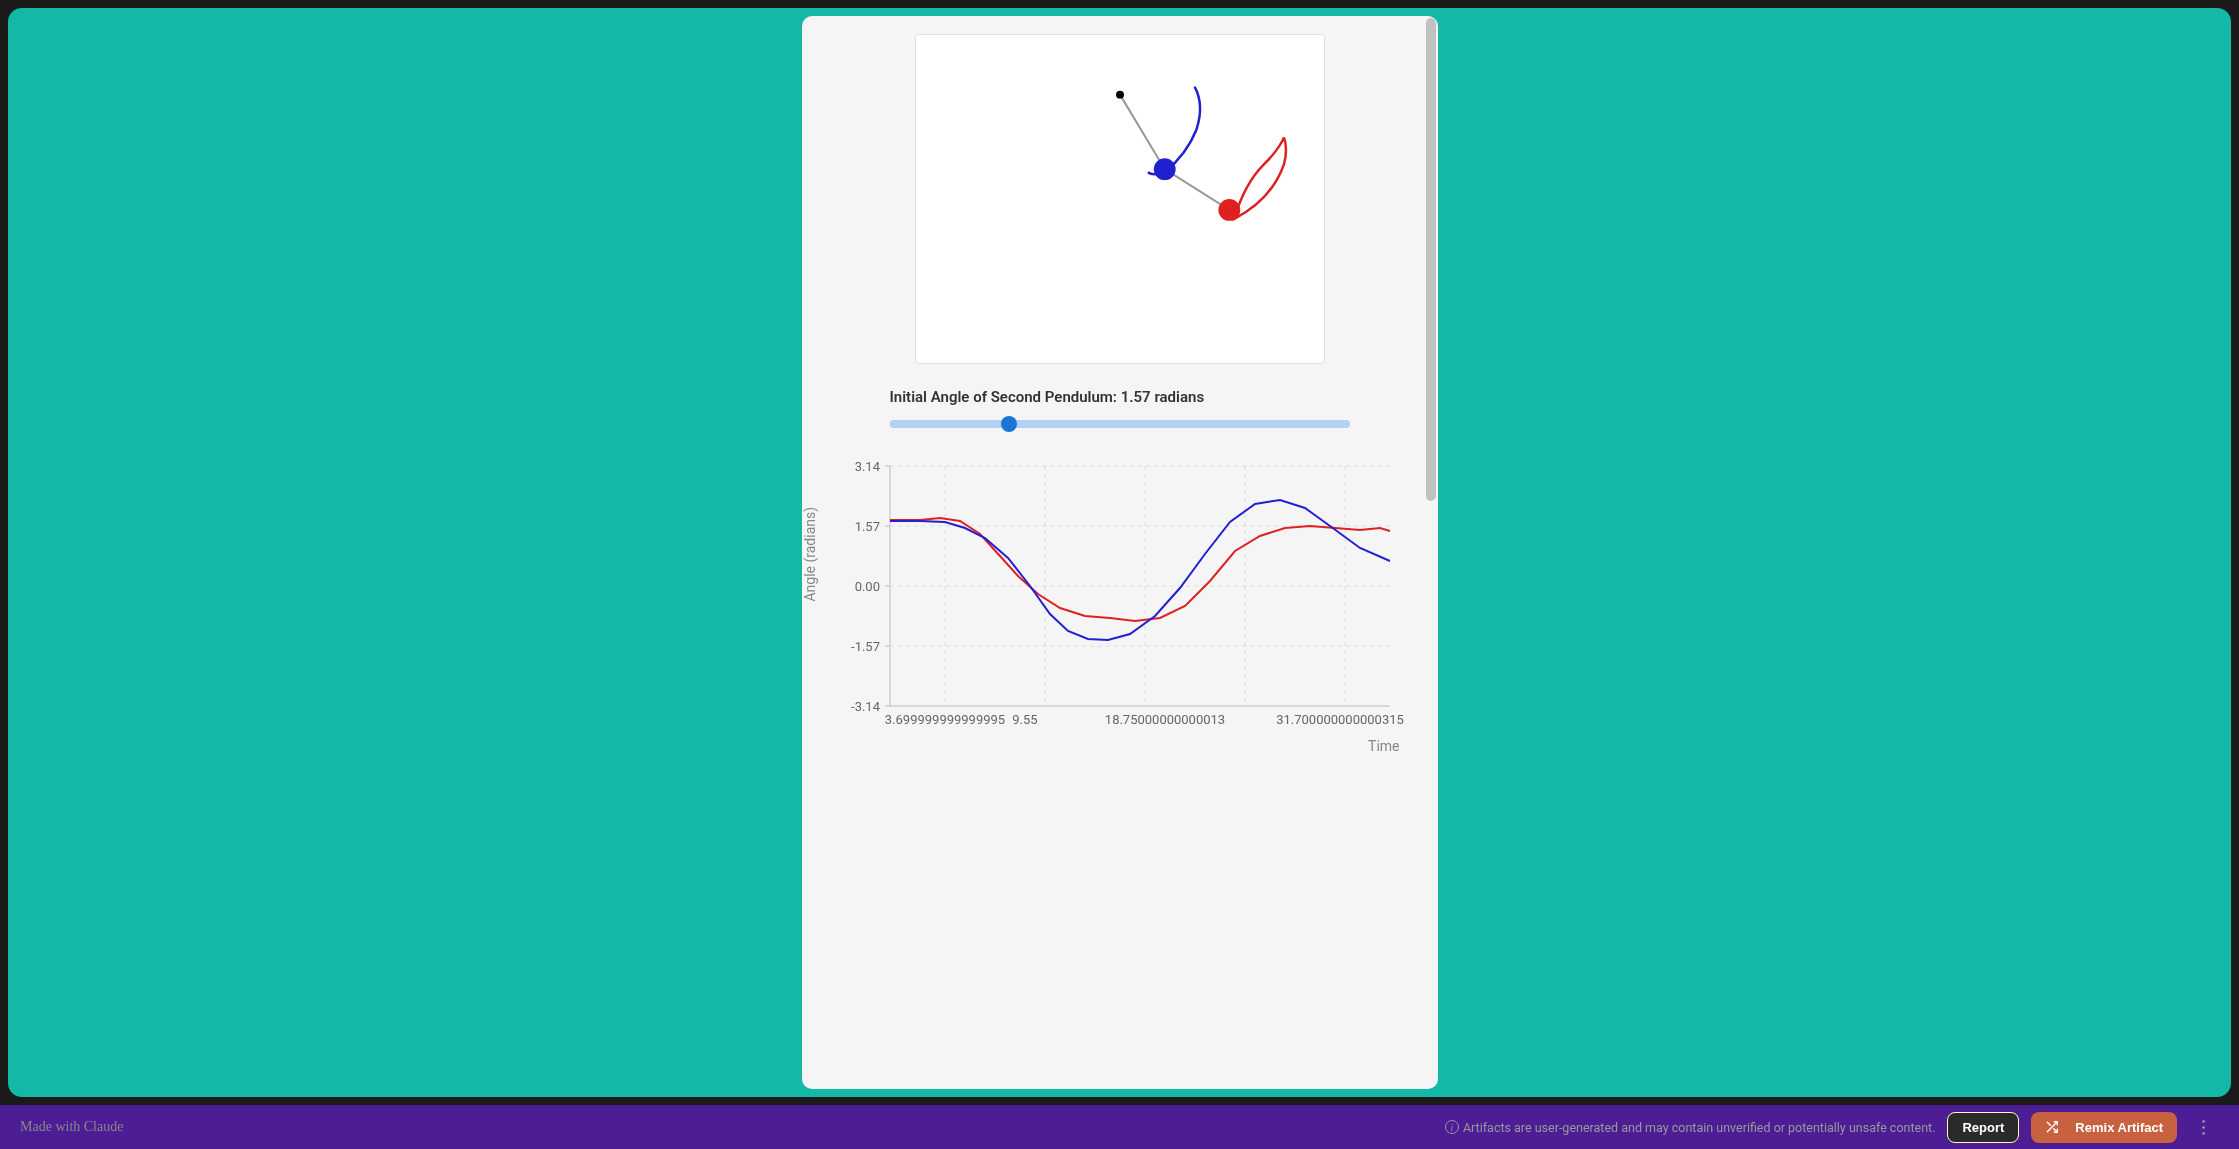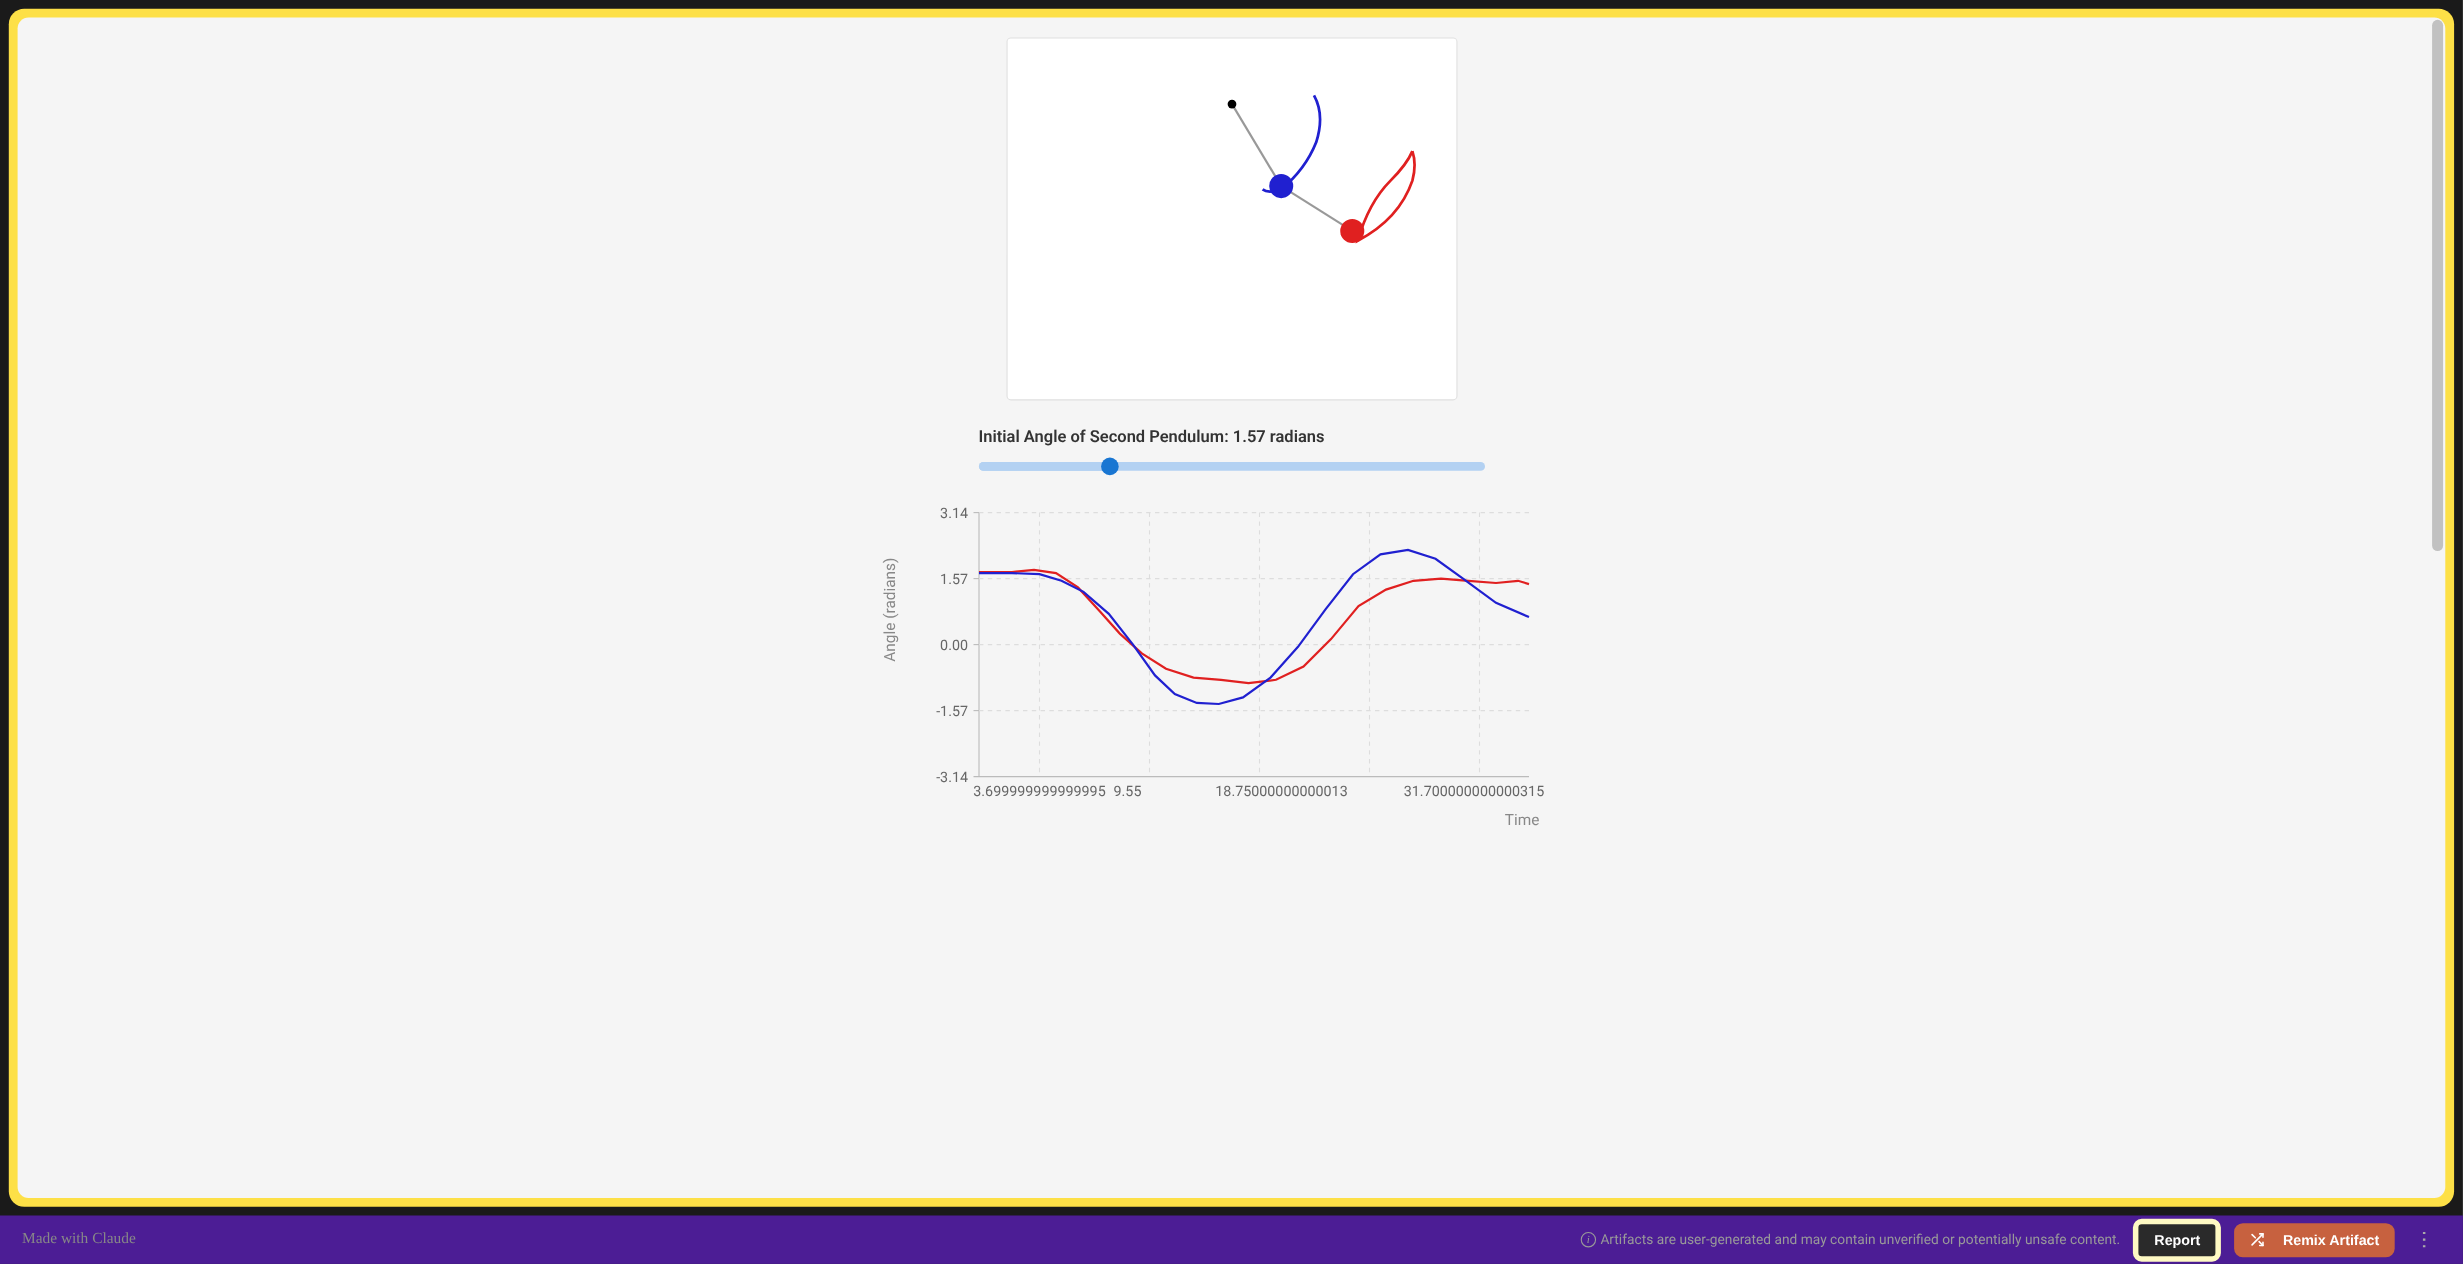--- a/index.html
+++ b/index.html
@@ -11,27 +11,28 @@
     body {
       font-family: -apple-system, BlinkMacSystemFont, 'Segoe UI', Roboto, Oxygen, Ubuntu, sans-serif;
       background: #1a1a1a;
       width: 100%;
       min-height: 100vh;
       display: flex;
       flex-direction: column;
     }
 
     .outer-frame {
-      background: #fde047;
+      background: #14b8a6;
       border-radius: 14px;
       margin: 8px;
       flex: 1;
       display: flex;
       flex-direction: column;
       overflow: hidden;
+      align-items: center;
     }
 
     .inner-frame {
       background: #f5f5f5;
       border-radius: 10px;
       margin: 8px;
       flex: 1;
       padding: 18px;
       overflow-y: auto;
       position: relative;
@@ -223,21 +224,21 @@
       align-items: center;
       justify-content: center;
       font-size: 10px;
       font-style: italic;
       font-family: Georgia, serif;
     }
 
     .report-btn {
       background: #2a2a2a;
       color: #fff;
-      border: 5px solid #fef9c3;
+      border: 1px solid #fef9c3;
       padding: 7px 14px;
       border-radius: 8px;
       font-size: 13px;
       font-weight: 600;
       cursor: pointer;
     }
 
     .remix-btn {
       background: #c7613f;
       color: #fff;

